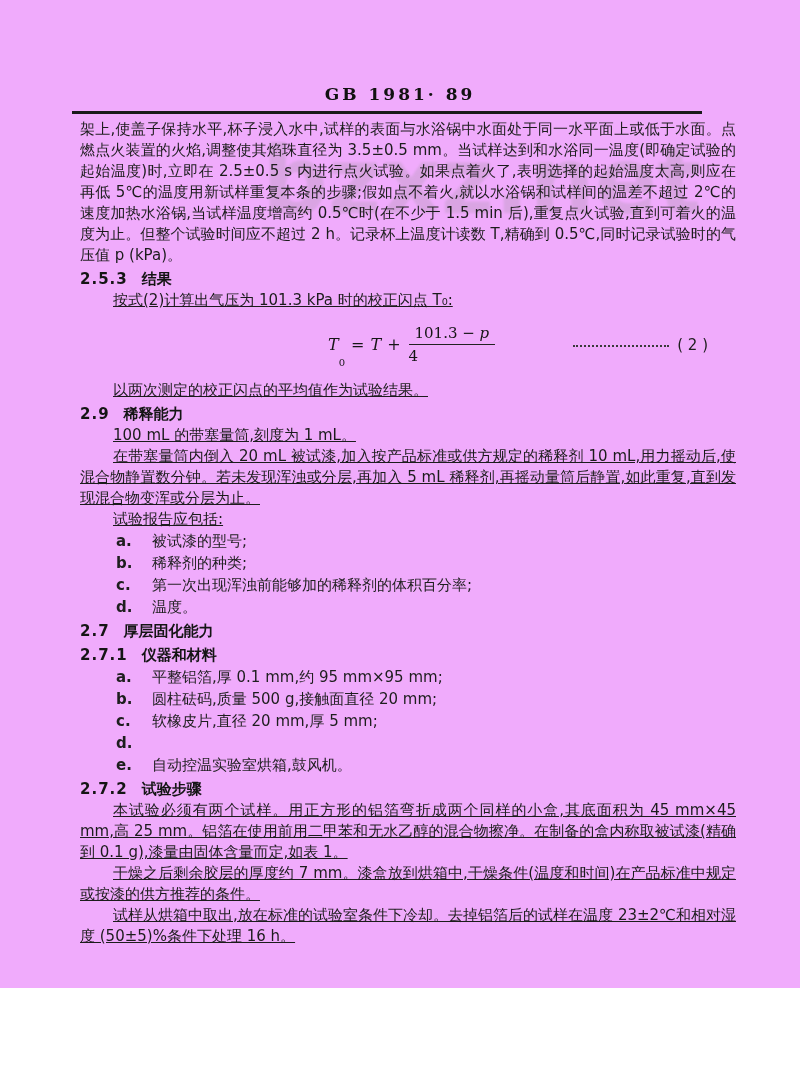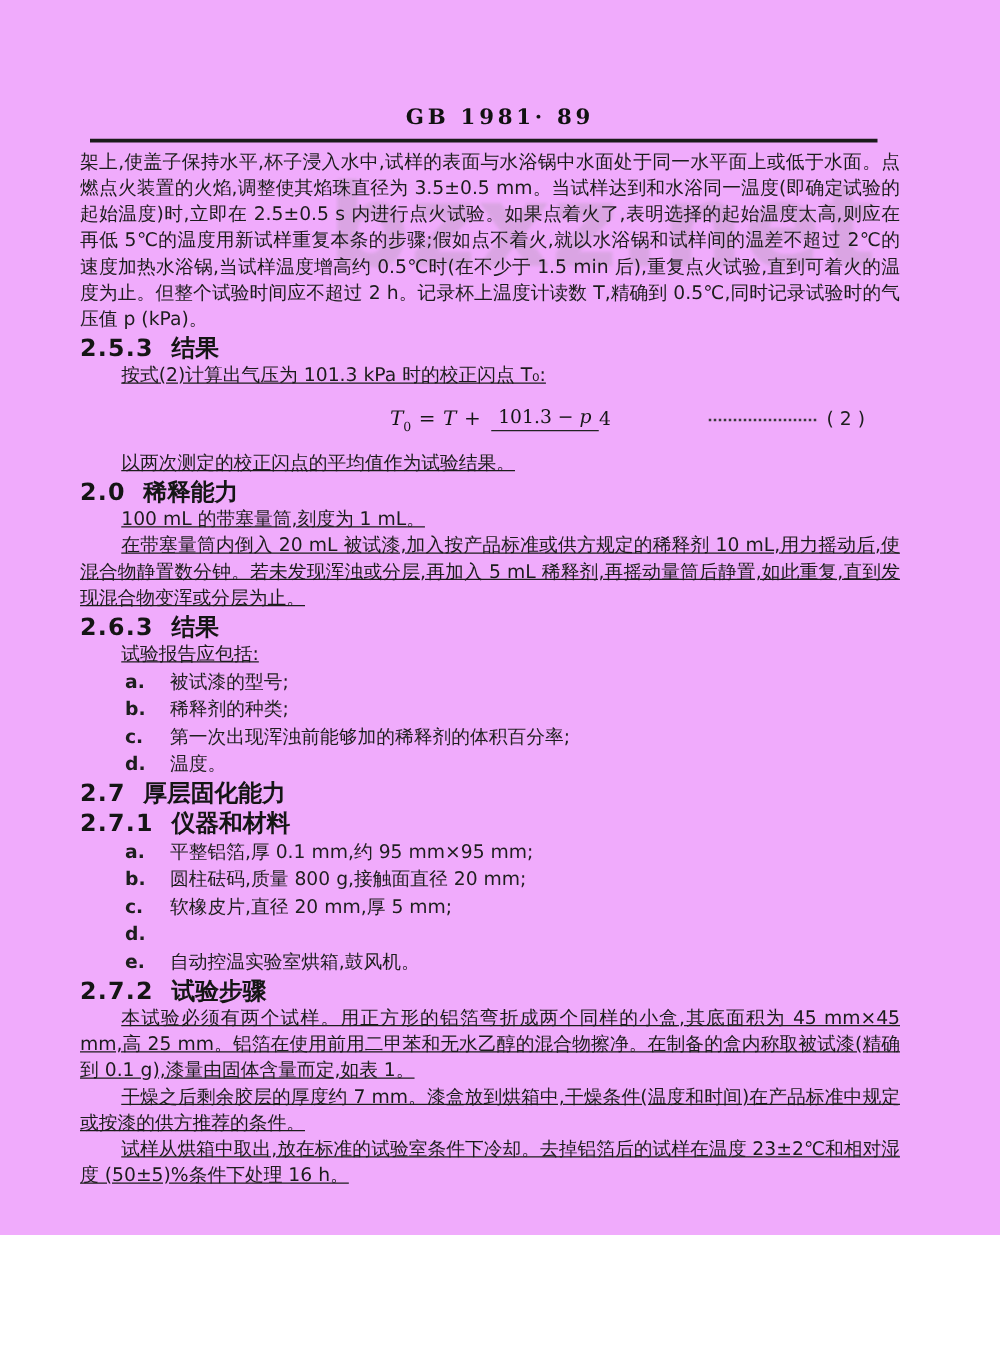--- a/index.html
+++ b/index.html
@@ -37,35 +37,35 @@
     font-family: "DejaVu Sans", sans-serif;
     color: #8f8f8f;
     opacity: 0.22;
     filter: blur(1.2px);
     white-space: nowrap;
     z-index: 0;
     user-select: none;
   }
   .content {
     position: absolute;
-    left: 64px; top: 119px;
+    left: 80px; top: 119px;
     width: 656px;
     z-index: 1;
   }
   .para {
     margin: 0;
     font-size: 15px;
     line-height: 21px;
     text-align: justify;
     color: #1c1c1c;
   }
   .indent { text-indent: 2.2em; text-decoration: underline; }
   .sec {
     margin: 2px 0 0 0;
-    font-size: 19px;
+    font-size: 15px;
     line-height: 22px;
     font-weight: bold;
     color: #151515;
   }
   .sec-num {
     letter-spacing: 1px;
     margin-right: 14px;
   }
   .li {
     display: flex;
@@ -93,22 +93,22 @@
     font-family: "DejaVu Serif", serif;
     font-size: 16px;
     color: #161616;
     white-space: nowrap;
   }
   .var { font-style: italic; font-family: "DejaVu Serif", serif; }
   .fsub { font-size: 10px; align-self: flex-end; margin-bottom: -3px; }
   .op { margin: 0 6px; font-style: normal; }
   .frac {
     display: inline-flex;
-    flex-direction: row;
-    text-align: center;
+    flex-direction: column;
+    text-align: left;
     margin-left: 2px;
     font-size: 15px;
   }
   .fnum { border-bottom: 1.5px solid #222; padding: 0 6px 2px 6px; white-space: nowrap; }
   .fden { padding-top: 2px; }
   .leader {
     flex: 1;
     align-self: center;
     margin: 0 8px 0 78px;
     border-bottom: 2px dotted #3a3a3a;
@@ -145,29 +145,28 @@
           <span class="fnum"><span>101.3 −</span> <span class="var">p</span></span>
           <span class="fden">4</span>
         </span>
       </span>
       <span class="leader"></span>
       <span class="eq-label">( 2 )</span>
     </div>
 
     <p class="para indent">以两次测定的校正闪点的平均值作为试验结果。</p>
 
-    <h3 class="sec"><span class="sec-num">2.0</span><span class="sec-title">稀释能力</span></h3>
+    <h3 class="sec"><span class="sec-num">2.9</span><span class="sec-title">稀释能力</span></h3>
 
 
     <p class="para indent">100 mL 的带塞量筒,刻度为 1 mL。</p>
 
 
     <p class="para indent">在带塞量筒内倒入 20 mL 被试漆,加入按产品标准或供方规定的稀释剂 10 mL,用力摇动后,使混合物静置数分钟。若未发现浑浊或分层,再加入 5 mL 稀释剂,再摇动量筒后静置,如此重复,直到发现混合物变浑或分层为止。</p>
 
-    <h3 class="sec"><span class="sec-num">2.6.3</span><span class="sec-title">结果</span></h3>
 
     <p class="para indent">试验报告应包括:</p>
 
     <div class="li">
         <span class="li-letter">a.</span>
         <span class="li-text">被试漆的型号;</span>
       </div>
     <div class="li">
         <span class="li-letter">b.</span>
         <span class="li-text">稀释剂的种类;</span>
@@ -184,21 +183,21 @@
     <h3 class="sec"><span class="sec-num">2.7</span><span class="sec-title">厚层固化能力</span></h3>
 
     <h3 class="sec"><span class="sec-num">2.7.1</span><span class="sec-title">仪器和材料</span></h3>
 
     <div class="li">
         <span class="li-letter">a.</span>
         <span class="li-text">平整铝箔,厚 0.1 mm,约 95 mm×95 mm;</span>
       </div>
     <div class="li">
         <span class="li-letter">b.</span>
-        <span class="li-text">圆柱砝码,质量 800 g,接触面直径 20 mm;</span>
+        <span class="li-text">圆柱砝码,质量 500 g,接触面直径 20 mm;</span>
       </div>
     <div class="li">
         <span class="li-letter">c.</span>
         <span class="li-text">软橡皮片,直径 20 mm,厚 5 mm;</span>
       </div>
     <div class="li">
         <span class="li-letter">d.</span>
       </div>
     <div class="li">
         <span class="li-letter">e.</span>

